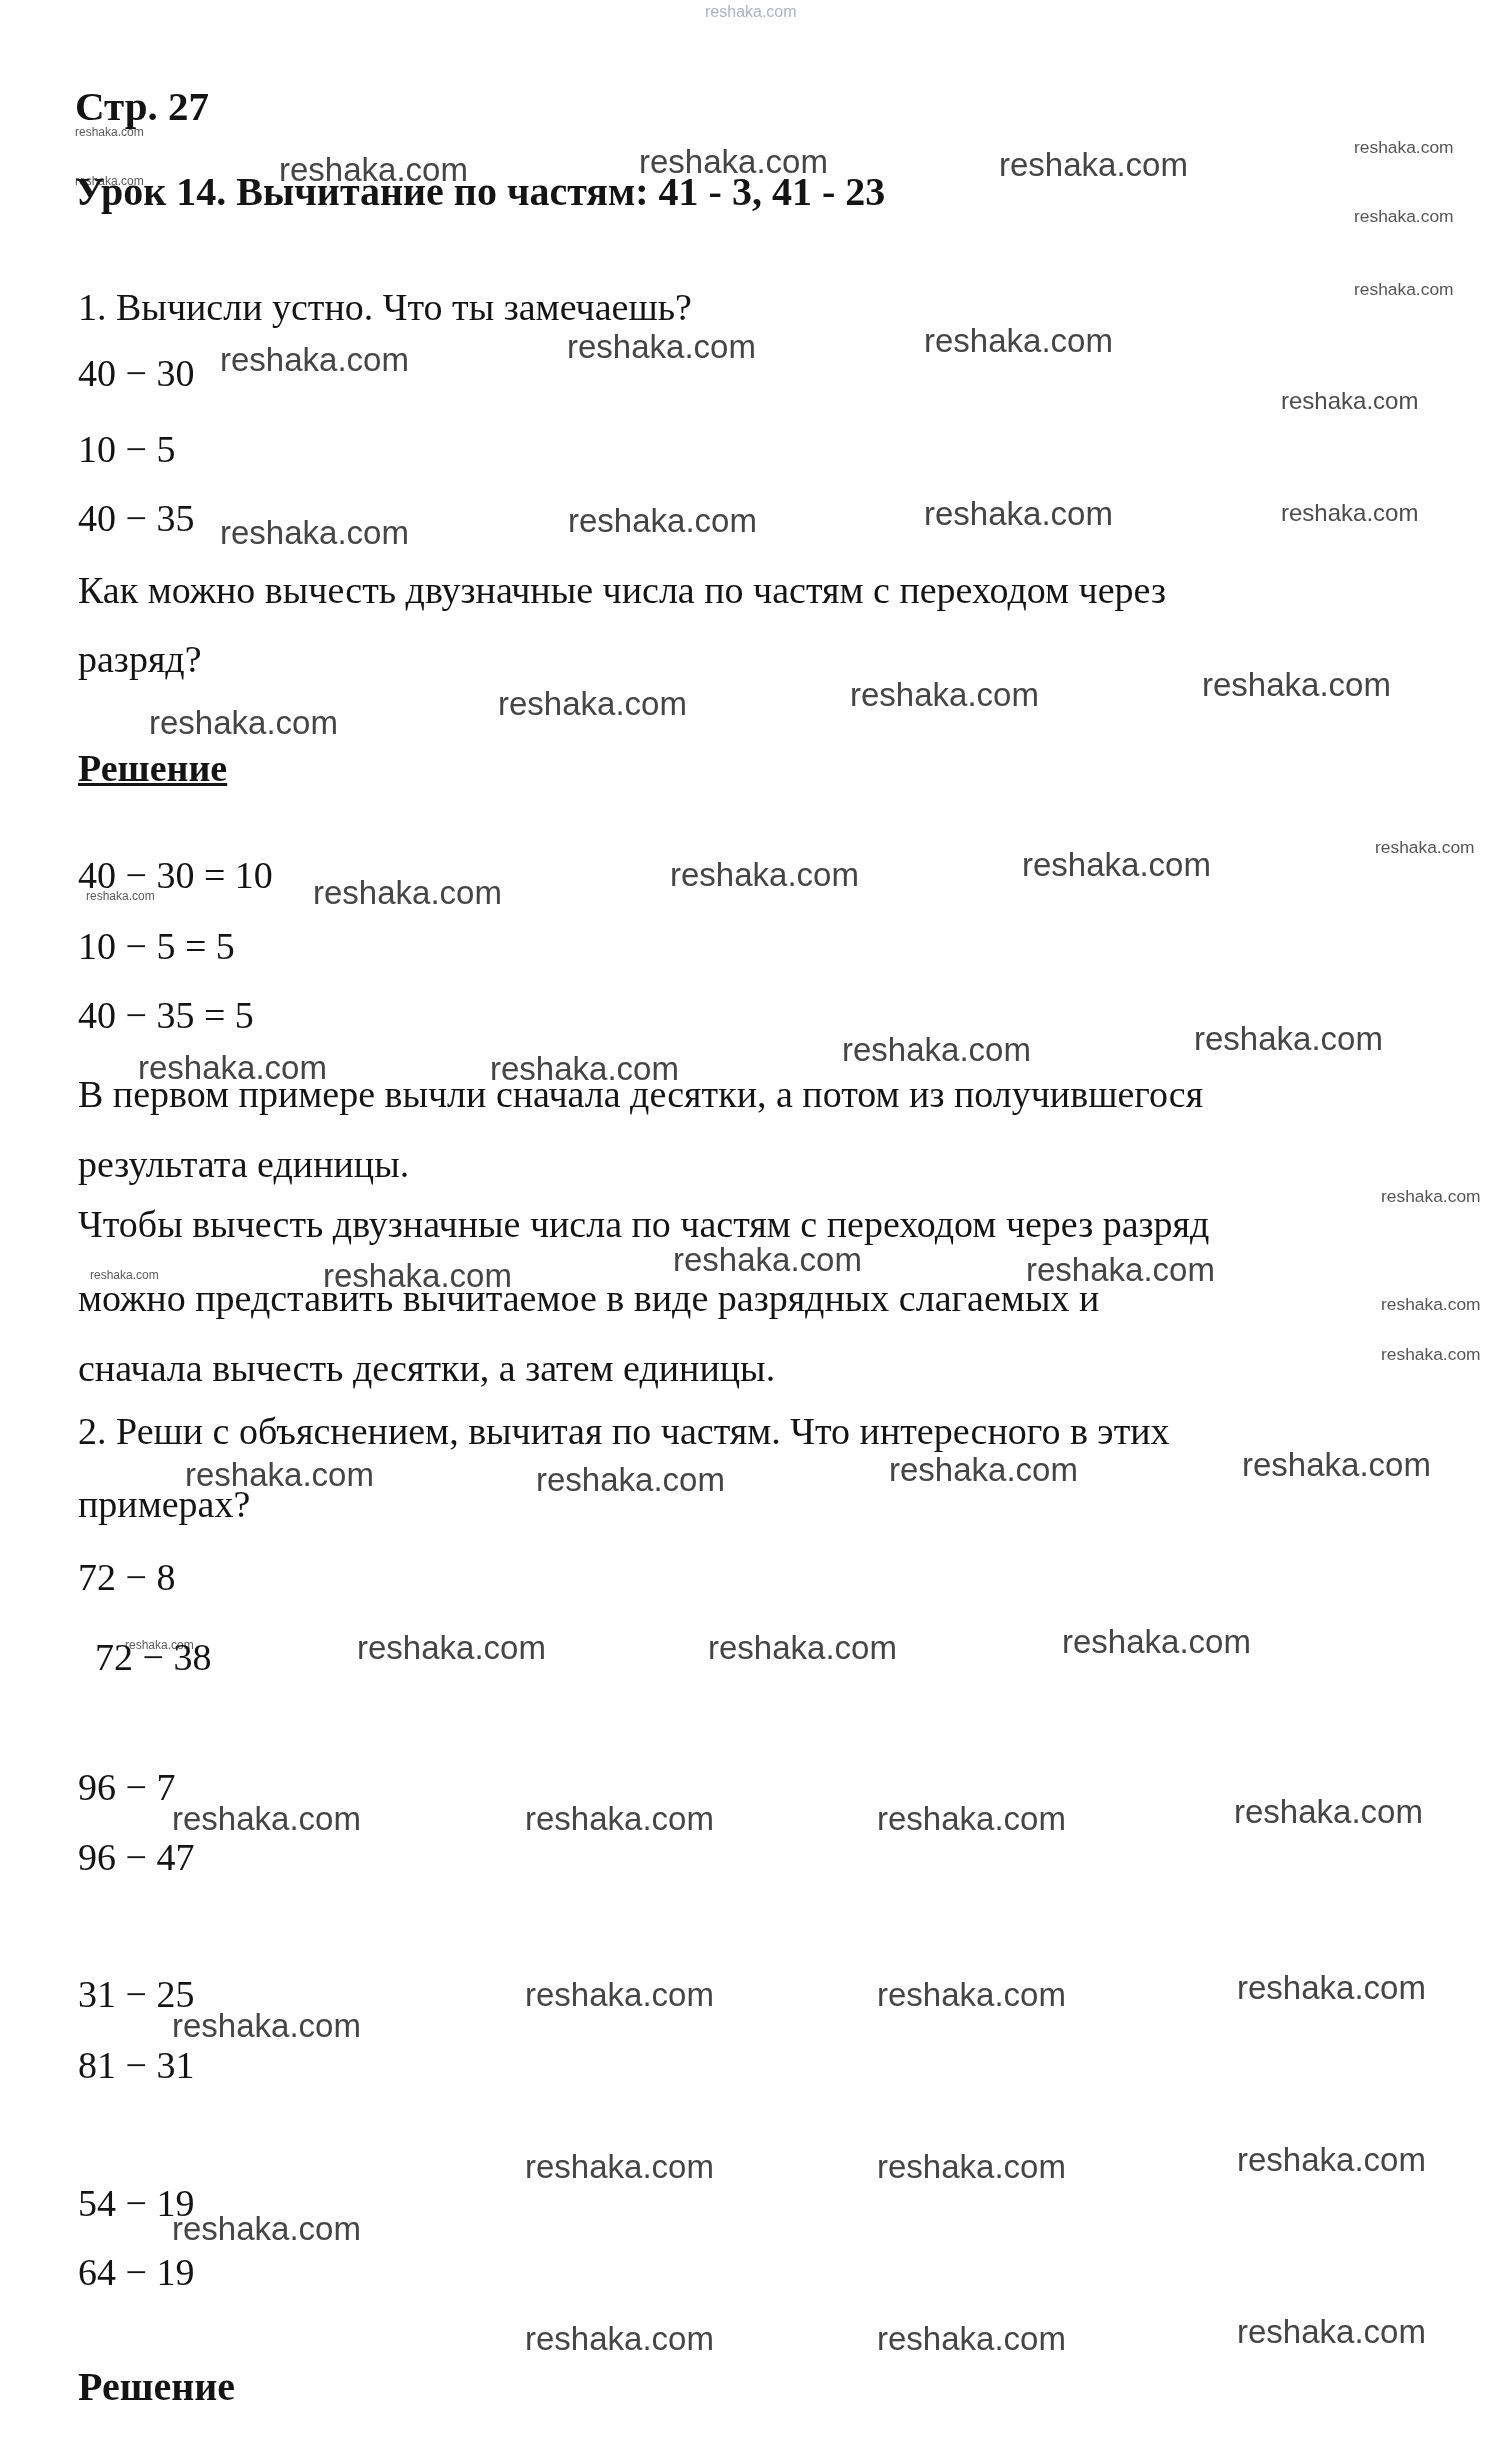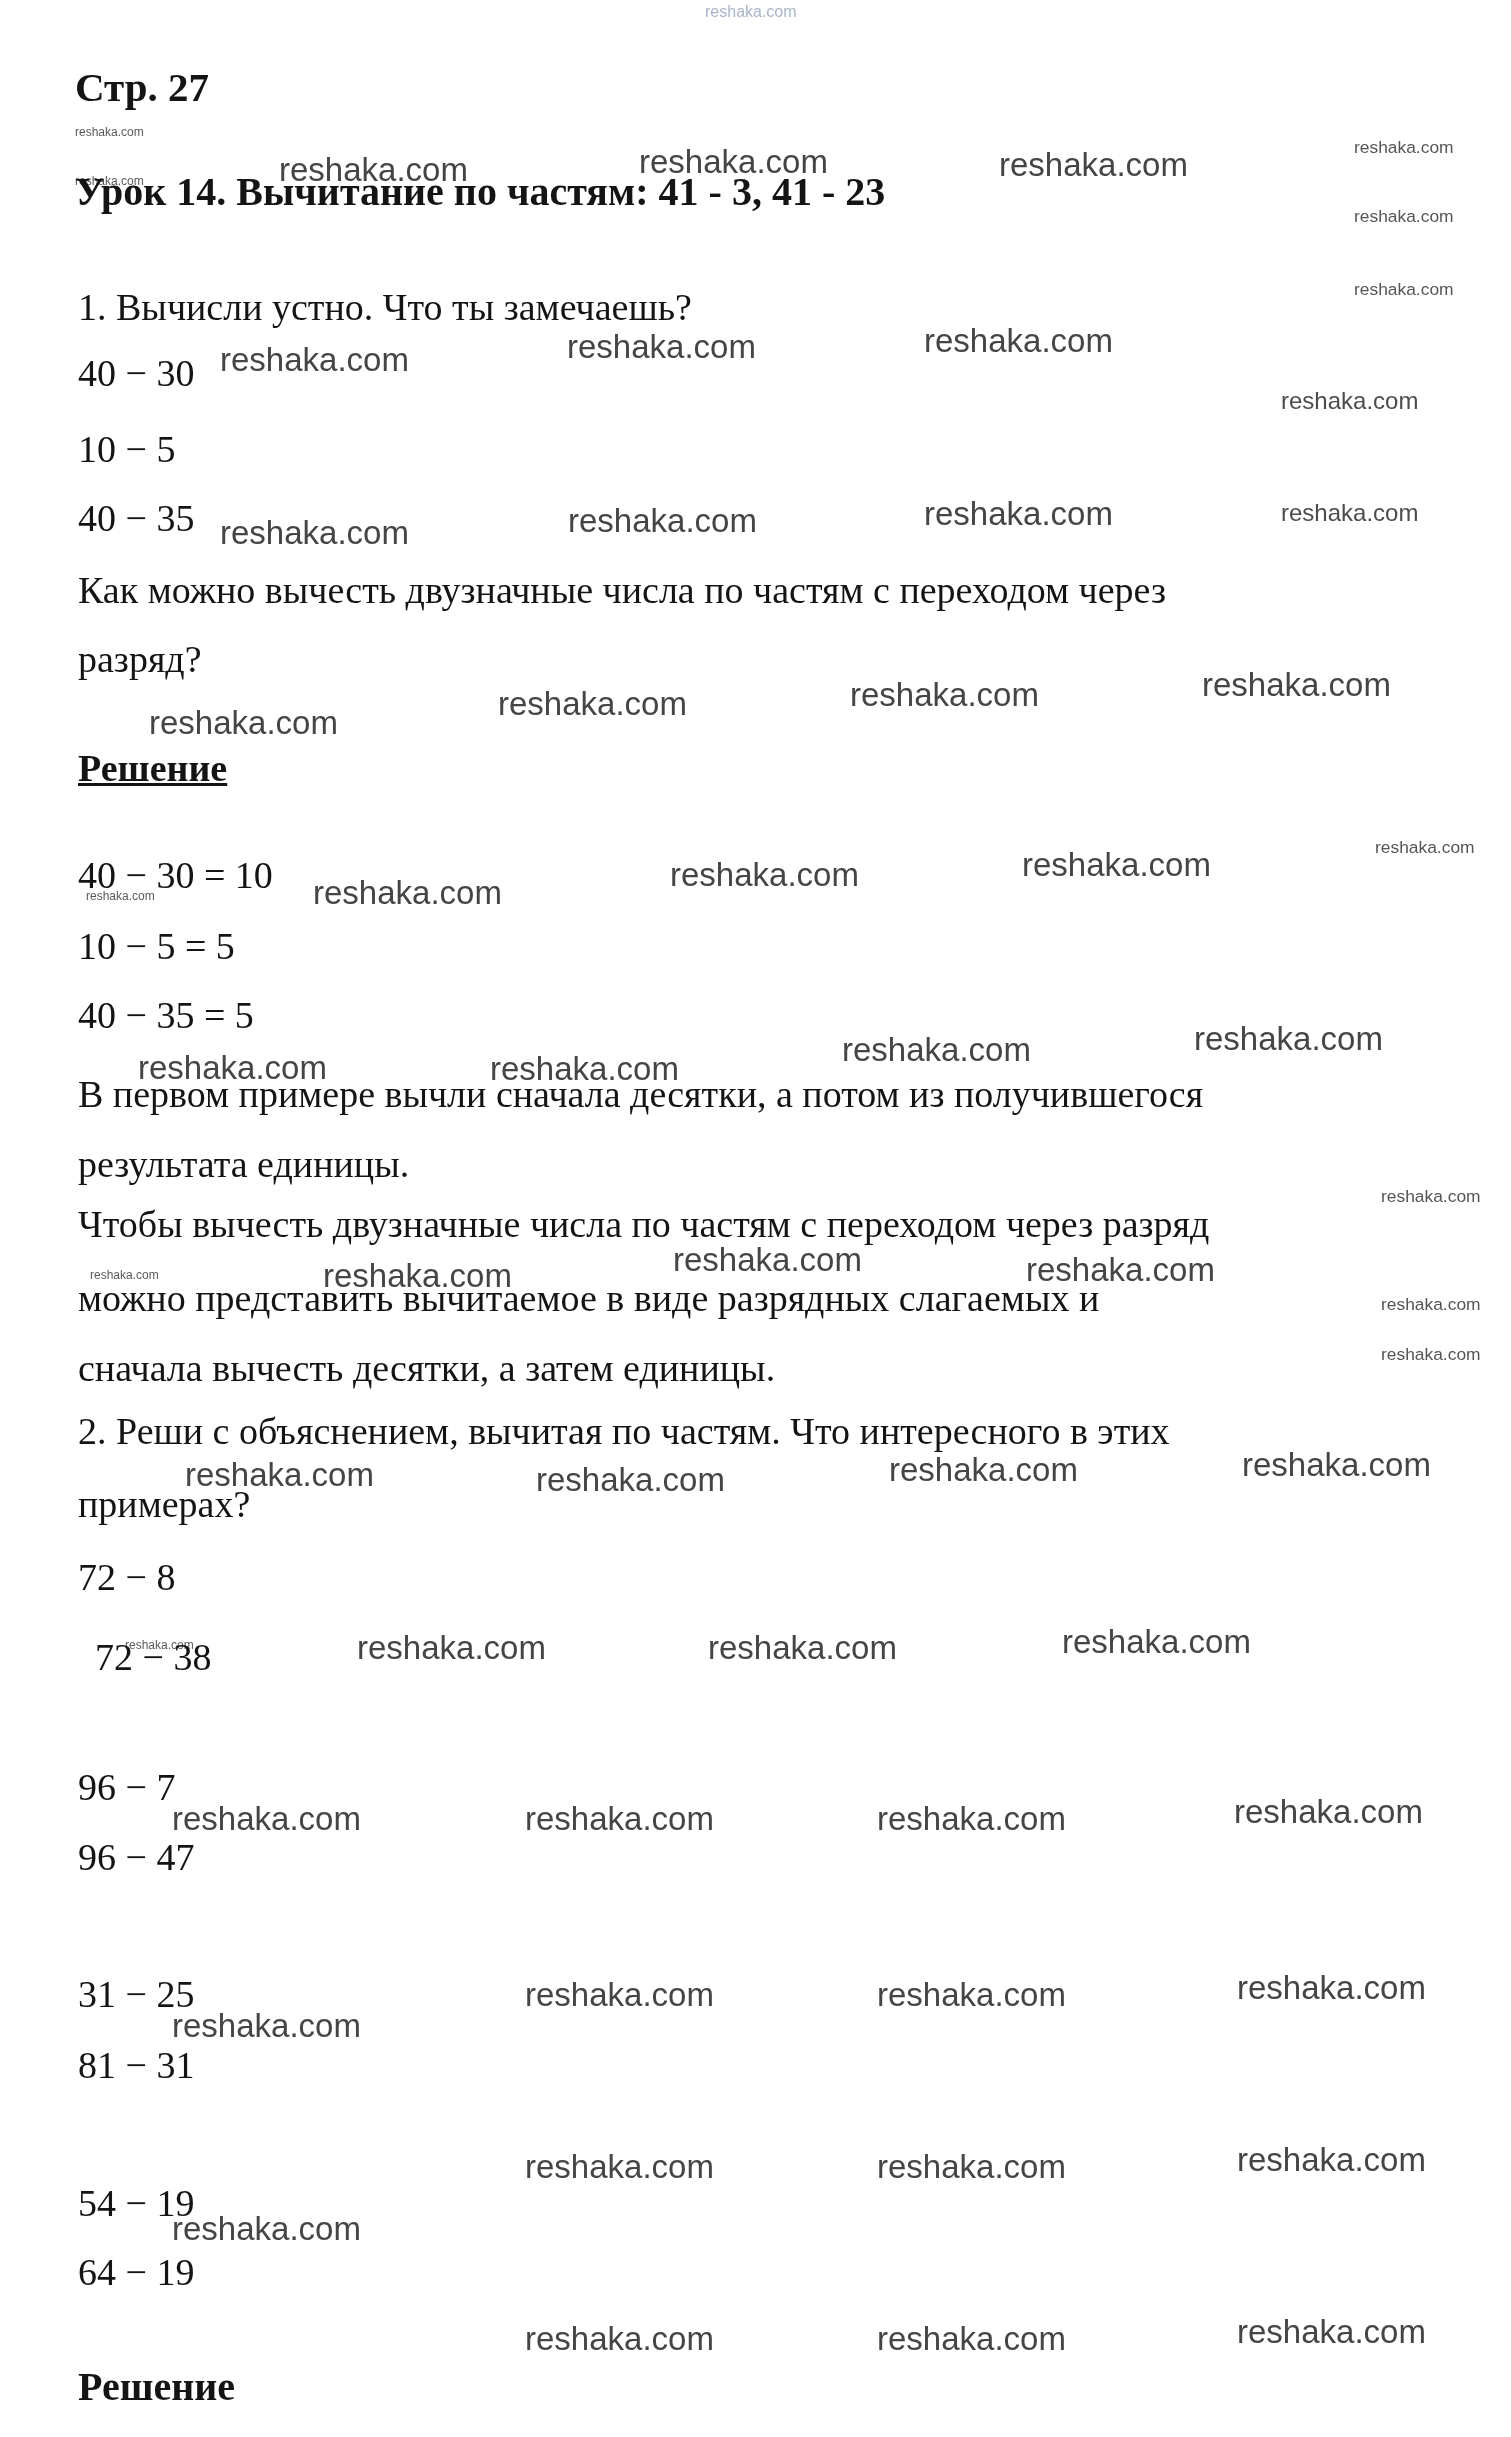--- a/index.html
+++ b/index.html
@@ -2,21 +2,21 @@
 <html style="font-size:12.7px"><head>
 <meta charset="utf-8">
 <style>
   html,body{margin:0;padding:0;background:#fff;}
   #page{position:relative;width:1511px;height:2438px;background:#ffffff;overflow:hidden;
         font-family:"Liberation Serif", serif;}
   
   .t{position:absolute;font-size:38px;color:#141414;white-space:nowrap;line-height:1.1;}
   .b{font-weight:bold;}
   .u{text-decoration:underline;}
-  .h1{font-size:41px;}
+  .h1{font-size:41px;margin-top:19px;}
   .h2{font-size:40px;}
   
   .wm{position:absolute;font-family:"Liberation Sans", sans-serif;color:#454545;
       font-size:33px;white-space:nowrap;}
   .wm-m{position:absolute;font-family:"Liberation Sans", sans-serif;color:#4c4c4c;
       font-size:24px;white-space:nowrap;}
   .wm-s{position:absolute;font-family:"Liberation Sans", sans-serif;color:#555555;
       font-size:17.4px;white-space:nowrap;}
   .wm-t{position:absolute;font-family:"Liberation Sans", sans-serif;color:#5a5a5a;
       font-size:12px;white-space:nowrap;}

